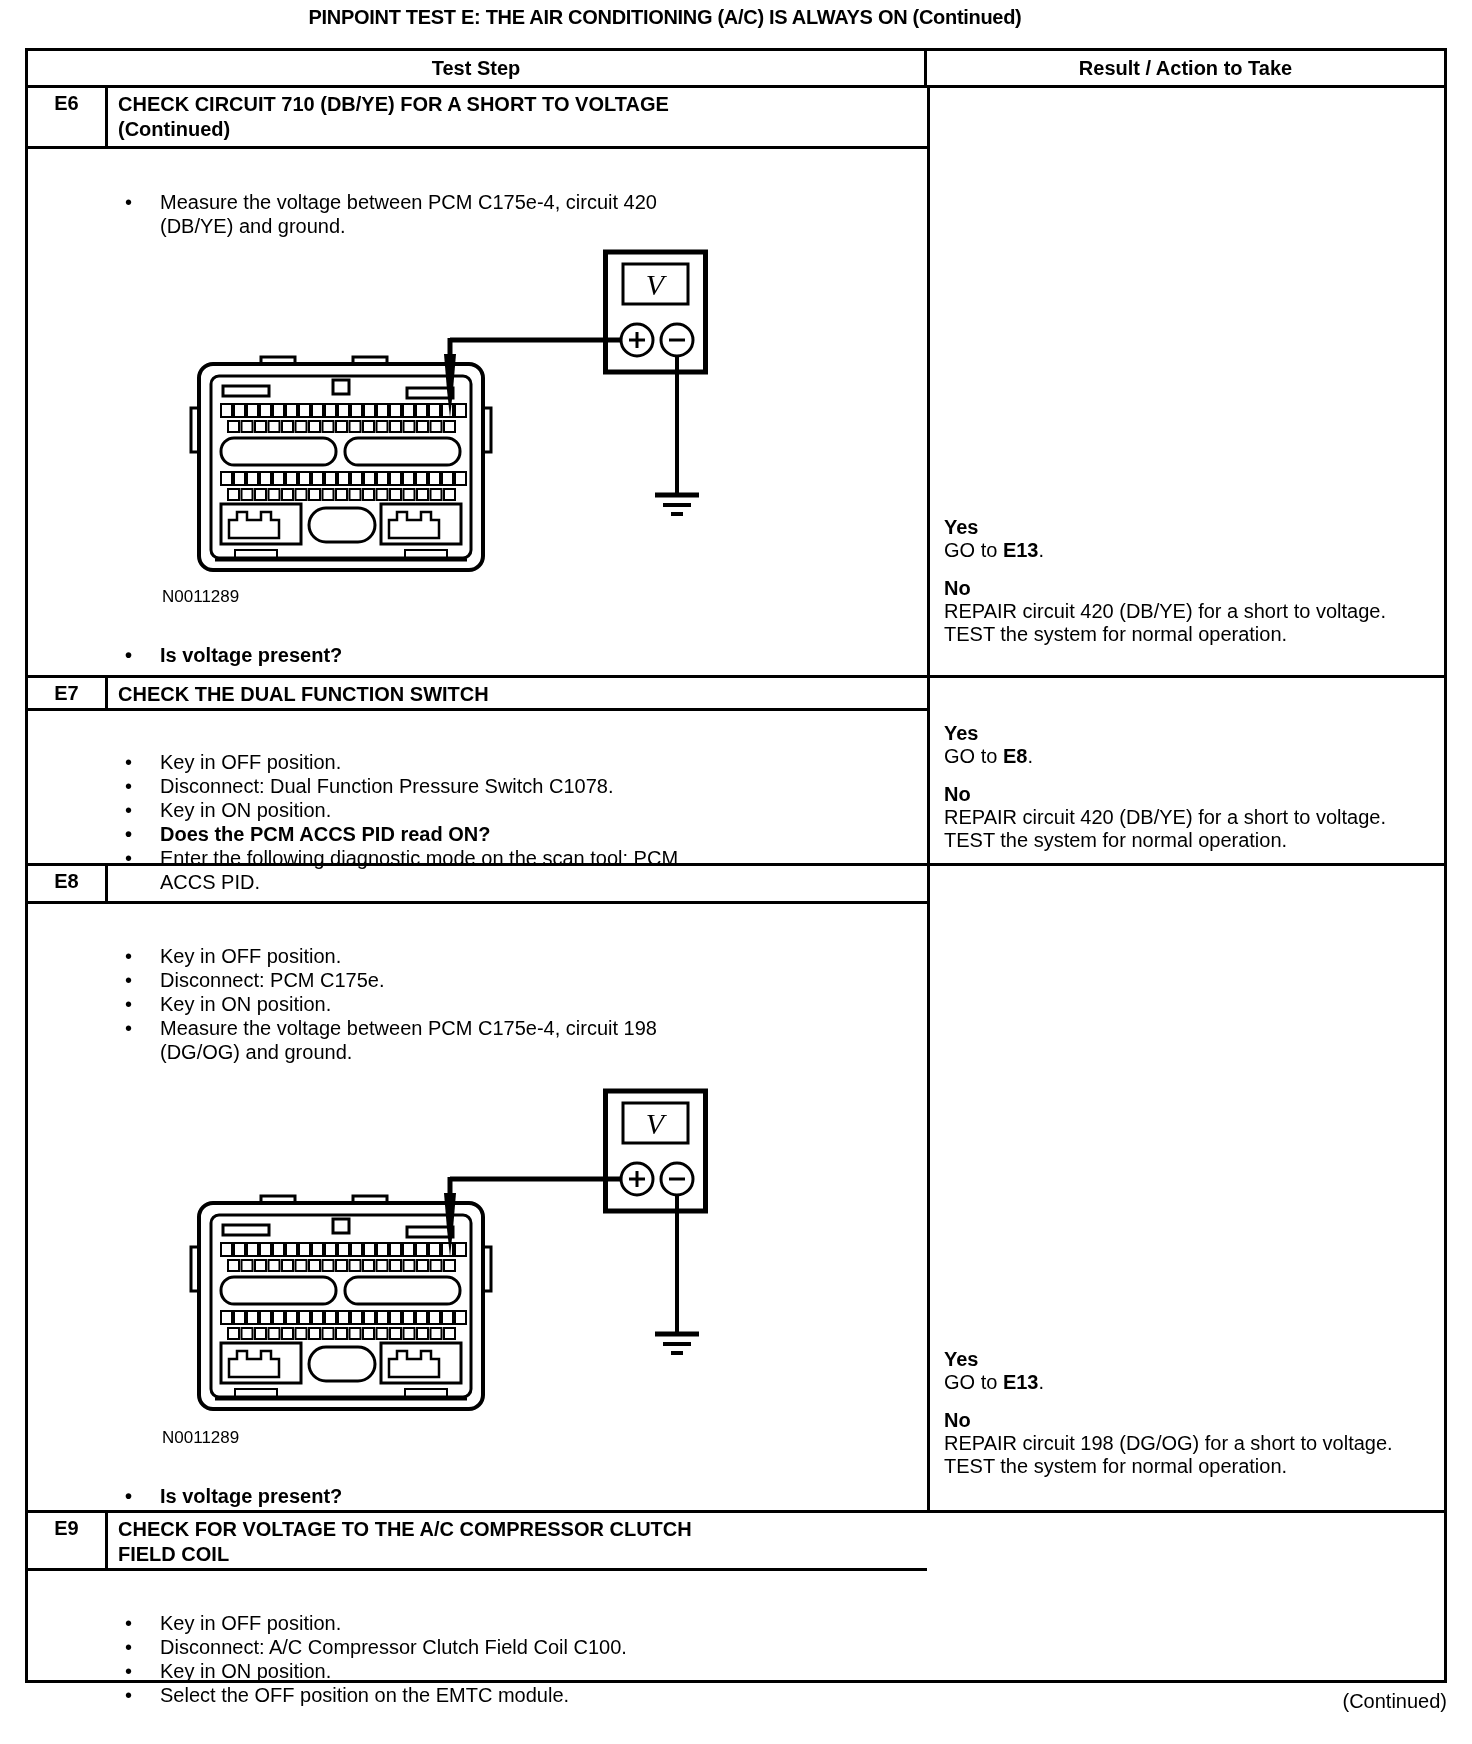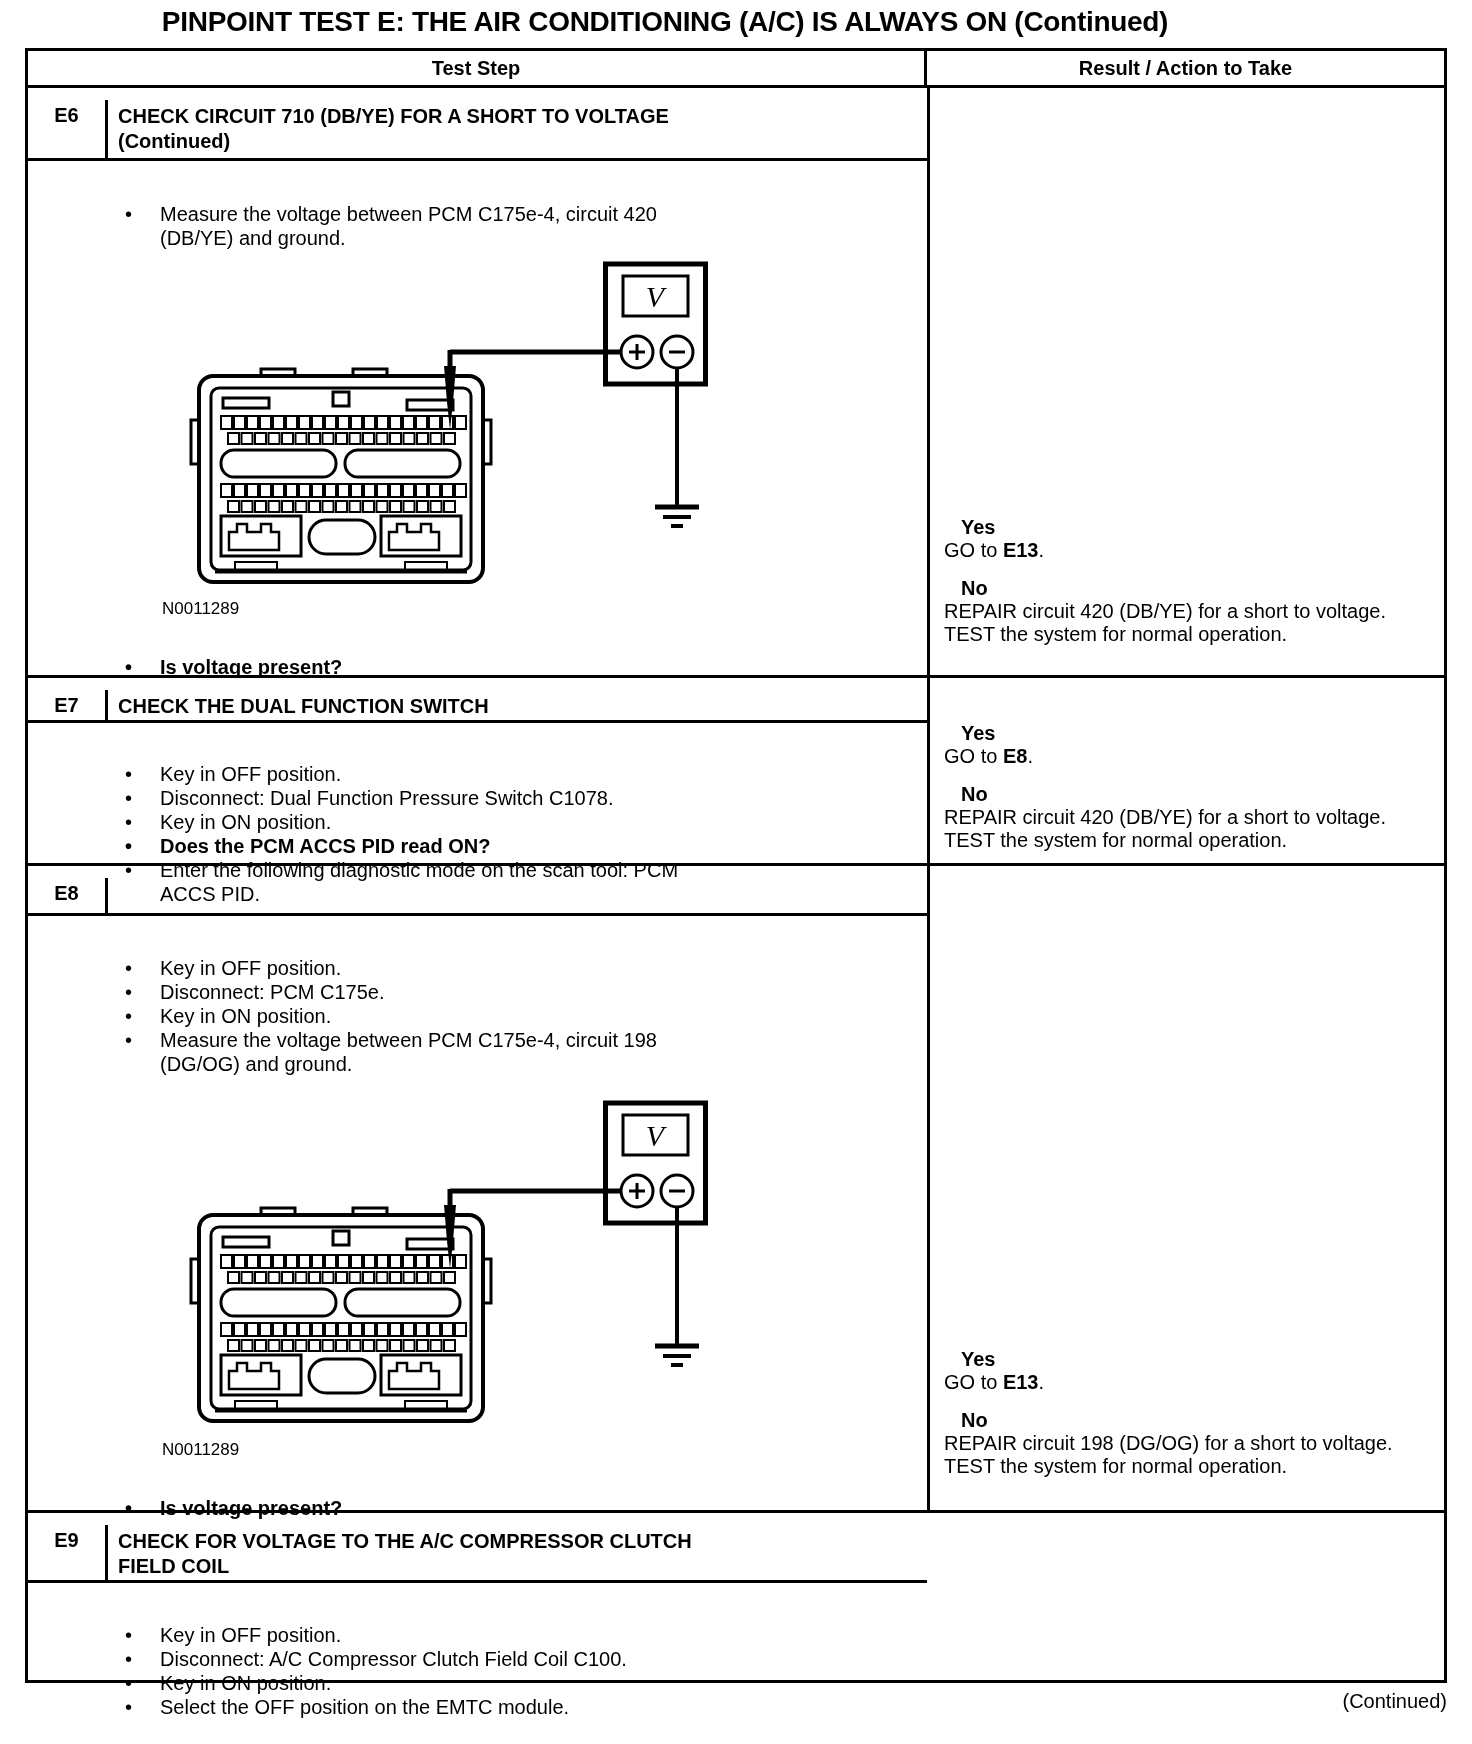--- a/index.html
+++ b/index.html
@@ -3,52 +3,52 @@
 <meta charset="utf-8">
 <style>
   html,body{margin:0;padding:0;background:#fff;}
   body{
     width:1472px;height:1744px;position:relative;
     font-family:"Liberation Sans", sans-serif;color:#000;
     -webkit-font-smoothing:none;
   }
   .page-title{
     position:absolute;top:6px;left:0;width:1330px;
-    text-align:center;font-size:28px;font-weight:bold;letter-spacing:-0.3px;
+    text-align:center;font-size:20px;font-weight:bold;letter-spacing:-0.3px;
   }
   .doc-table{
     position:absolute;left:25px;top:48px;width:1422px;height:1635px;
     border:3px solid #000;box-sizing:border-box;
     display:flex;flex-direction:column;font-size:20px;
   }
   .header-row{display:flex;border-bottom:3px solid #000;height:37px;box-sizing:border-box;flex:none;}
   .header-left{width:899px;border-right:3px solid #000;display:flex;align-items:center;justify-content:center;font-weight:bold;box-sizing:border-box;}
   .header-right{flex:1;display:flex;align-items:center;justify-content:center;font-weight:bold;}
   .group{display:flex;border-bottom:3px solid #000;box-sizing:border-box;flex:none;}
   .group:last-of-type{border-bottom:none;flex-direction:column;}
   .group-left{width:899px;display:flex;flex-direction:column;box-sizing:border-box;}
-  .title-row{display:flex;border-bottom:3px solid #000;box-sizing:border-box;flex:none;margin-top:12px;}
+  .title-row{display:flex;border-bottom:3px solid #000;box-sizing:border-box;flex:none;}
   .num-cell{width:80px;border-right:3px solid #000;text-align:center;font-weight:bold;padding-top:4px;box-sizing:border-box;flex:none;}
   .title-cell{flex:1;padding:4px 0 2px 10px;font-weight:bold;line-height:25px;}
   .title-cell .tspan{display:inline-block;max-width:600px;}
   .body-cell{flex:1;position:relative;box-sizing:border-box;padding-top:3px;}
   .group-right{flex:1;border-left:3px solid #000;position:relative;box-sizing:border-box;}
   .bullets{padding:5px 0 0 0;margin-top:33px;}
   .bullet{display:flex;padding-left:97px;line-height:24px;}
   .bullet .dot{width:35px;flex:none;}
   .bullet .dot::before{content:"\2022";}
   .bullet .btext{max-width:540px;}
   .bullet.strong{font-weight:bold;}
   .fig{position:absolute;left:122px;width:560px;height:332px;}
   .figlabel{position:absolute;left:134px;font-size:17px;}
   .question{position:absolute;display:flex;padding-left:97px;font-weight:bold;line-height:24px;left:0;right:0;}
   .question .dot{width:35px;flex:none;}
   .question .dot::before{content:"\2022";}
   .yn{position:absolute;left:14px;width:462px;line-height:23px;}
-  .yn .lab{font-weight:bold;margin-left:17px;}
+  .yn .lab{font-weight:bold;}
   .yn .no-lab{margin-top:15px;}
   .continued{position:absolute;right:25px;top:1690px;font-size:20px;}
   svg text{font-family:"Liberation Serif", serif;}
 </style>
 </head>
 <body>
 
 <svg width="0" height="0" style="position:absolute" aria-hidden="true">
   <defs>
     <symbol id="pcm-fig" viewBox="0 0 560 332">

